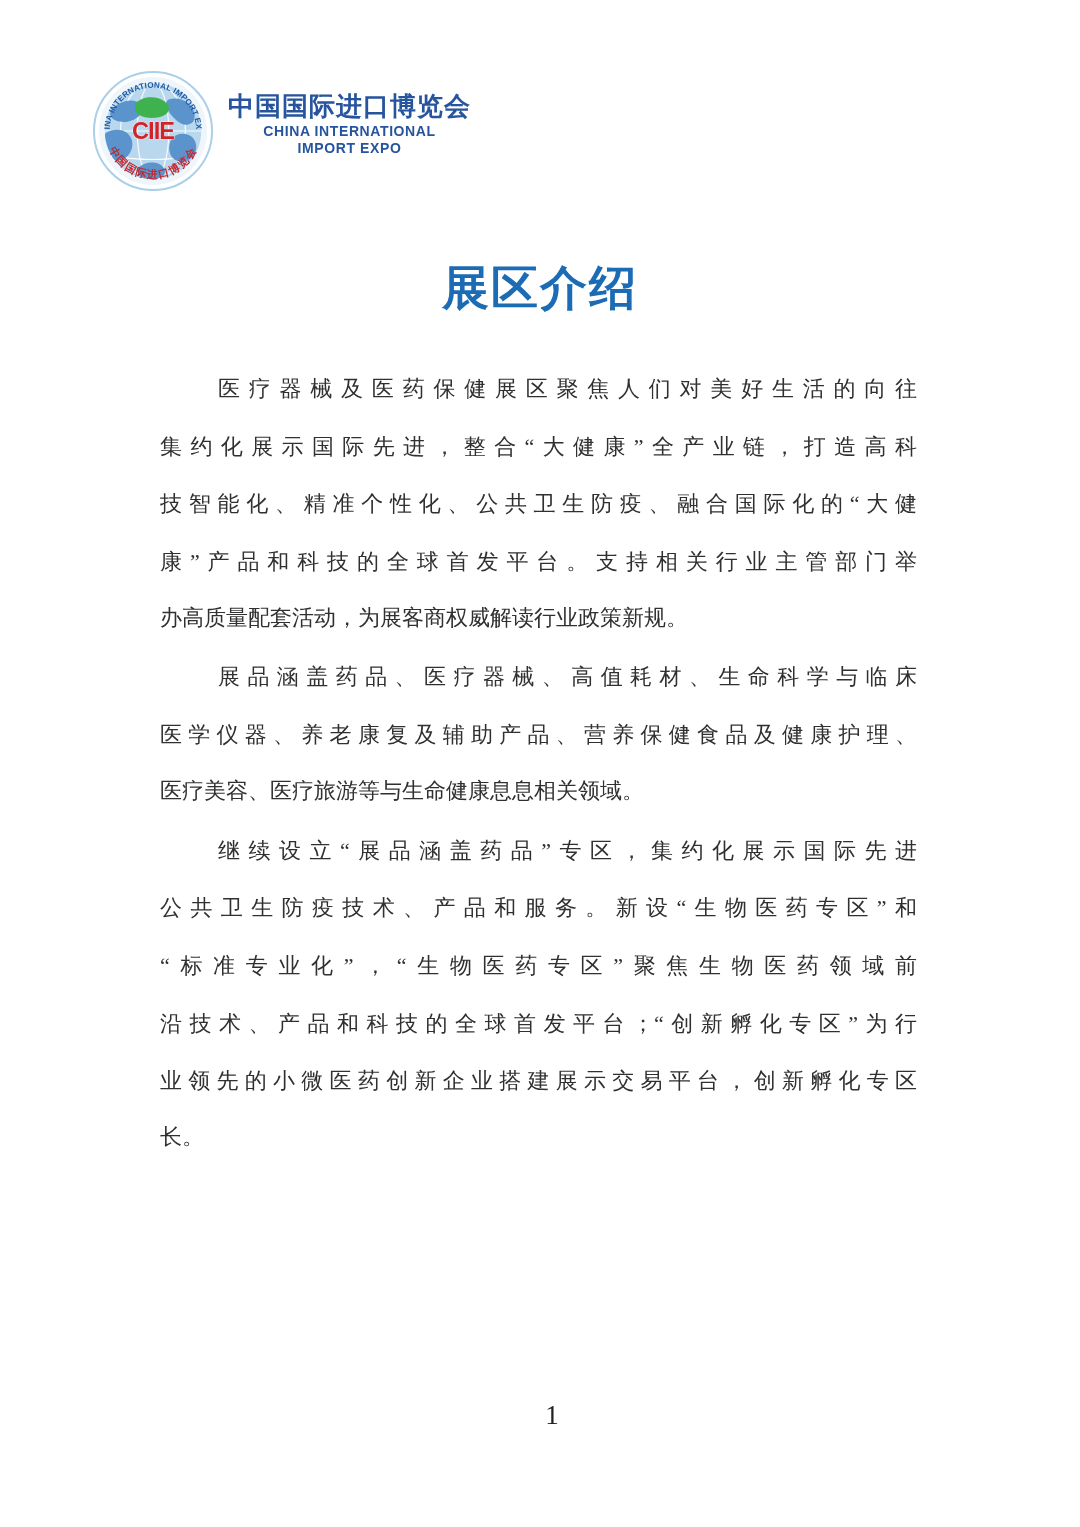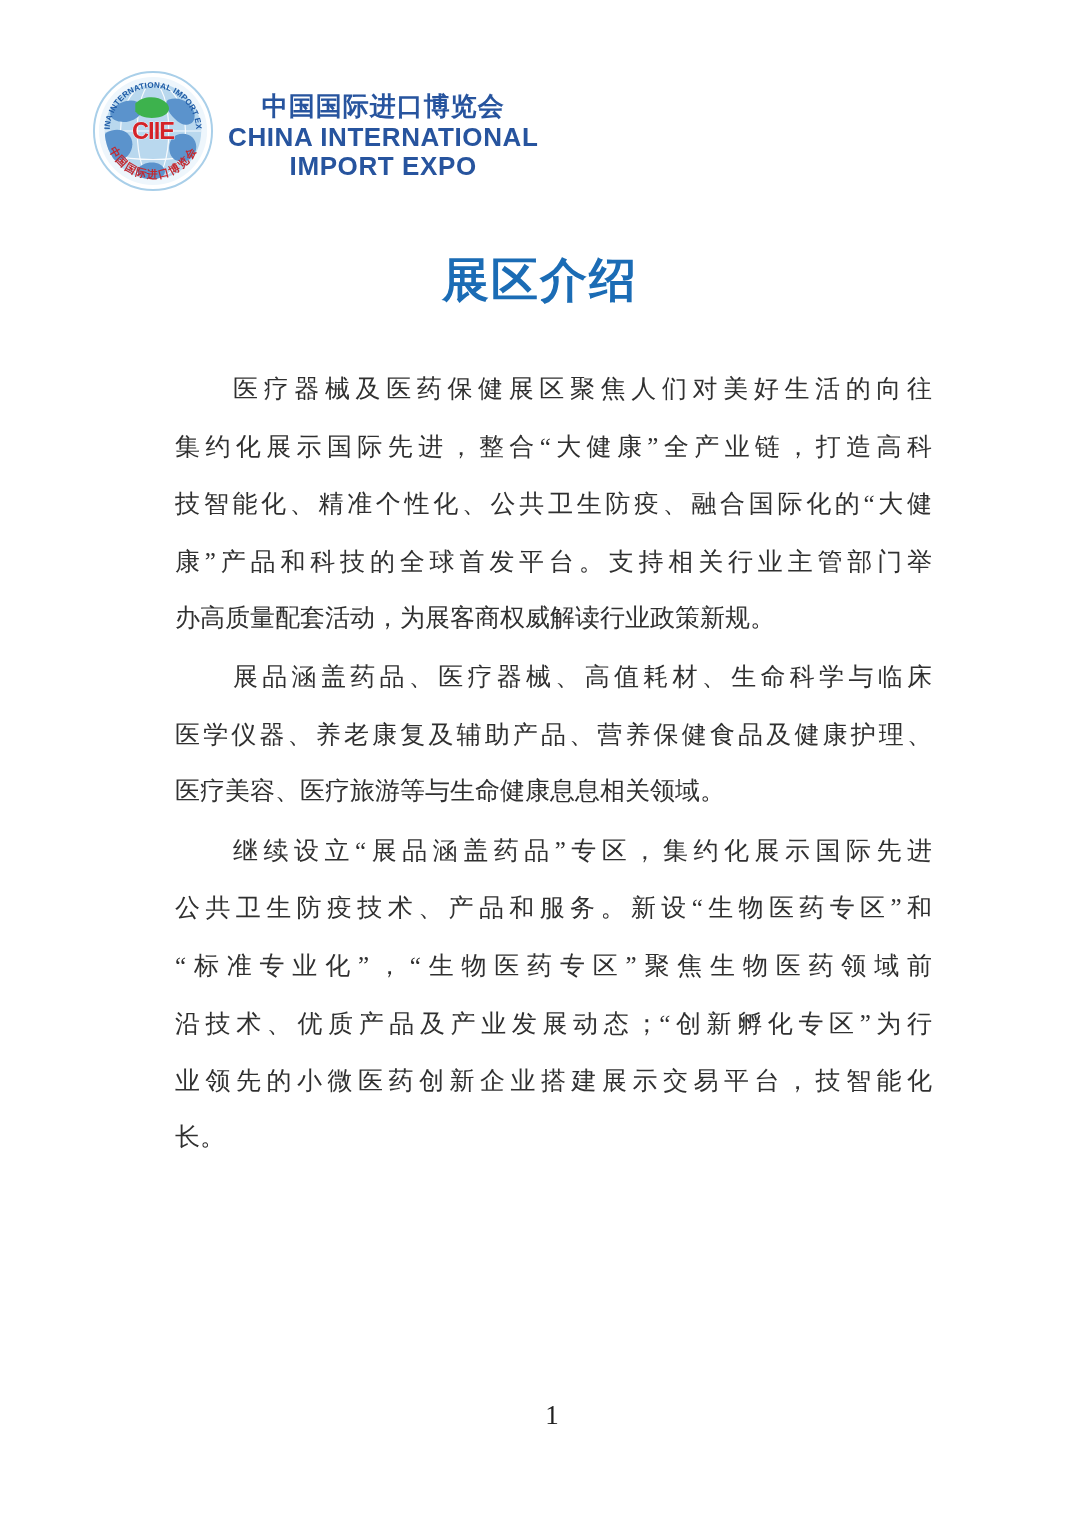--- a/index.html
+++ b/index.html
@@ -40,49 +40,49 @@
     font-family: "Liberation Sans", sans-serif;
   }
   .logo-text .zh {
     font-size: 26px;
     font-weight: 700;
     letter-spacing: 1px;
     line-height: 1.1;
     white-space: nowrap;
   }
   .logo-text .en {
-    font-size: 26px;
+    font-size: 14px;
     font-weight: 700;
     letter-spacing: 0.6px;
     line-height: 1.0;
     margin-top: 3px;
     white-space: nowrap;
   }
   
   .doc-title {
     position: absolute;
-    top: 252px;
+    top: 260px;
     left: 0;
     width: 1080px;
     margin: 0;
     text-align: center;
     font-family: "Liberation Sans", sans-serif;
     font-size: 47px;
     font-weight: 700;
     letter-spacing: 2px;
     color: #1b6cb5;
     line-height: 1.2;
   }
   
   .body-text {
     position: absolute;
     top: 360px;
-    left: 175px;
+    left: 160px;
     width: 757px;
-    font-size: 25px;
+    font-size: 22px;
     line-height: 57.7px;
     color: #303030;
     font-family: "Liberation Serif", serif;
   }
   .body-text .line {
     height: 57.7px;
     overflow: hidden;
     text-align: justify;
     text-align-last: justify;
     text-justify: inter-character;
@@ -164,20 +164,20 @@
       <div class="line">集约化展示国际先进，整合“大健康”全产业链，打造高科</div>
       <div class="line">技智能化、精准个性化、公共卫生防疫、融合国际化的“大健</div>
       <div class="line">康”产品和科技的全球首发平台。支持相关行业主管部门举</div>
       <div class="line last">办高质量配套活动，为展客商权威解读行业政策新规。</div>
       <div class="line first">展品涵盖药品、医疗器械、高值耗材、生命科学与临床</div>
       <div class="line">医学仪器、养老康复及辅助产品、营养保健食品及健康护理、</div>
       <div class="line last">医疗美容、医疗旅游等与生命健康息息相关领域。</div>
       <div class="line first">继续设立“展品涵盖药品”专区，集约化展示国际先进</div>
       <div class="line">公共卫生防疫技术、产品和服务。新设“生物医药专区”和</div>
       <div class="line">“标准专业化”，“生物医药专区”聚焦生物医药领域前</div>
-      <div class="line">沿技术、优质产品及产业发展动态；“创新孵化专区”为行</div>
-      <div class="line">业领先的小微医药创新企业搭建展示交易平台，技智能化</div>
+      <div class="line">沿技术、产品和科技的全球首发平台；“创新孵化专区”为行</div>
+      <div class="line">业领先的小微医药创新企业搭建展示交易平台，创新孵化专区</div>
       <div class="line last">长。</div>
     </div>
 
   <div class="page-number">1</div>
 
 </div>
 
 </body></html>

